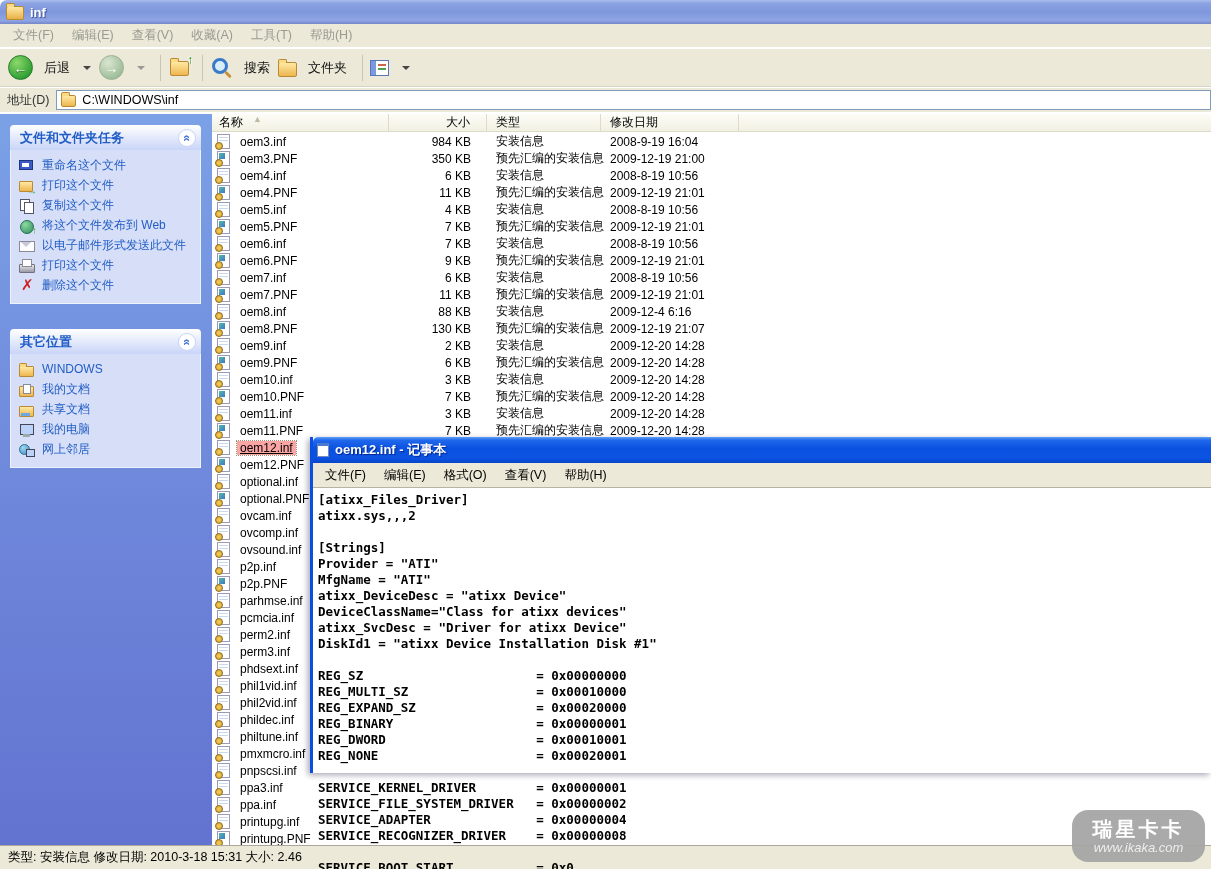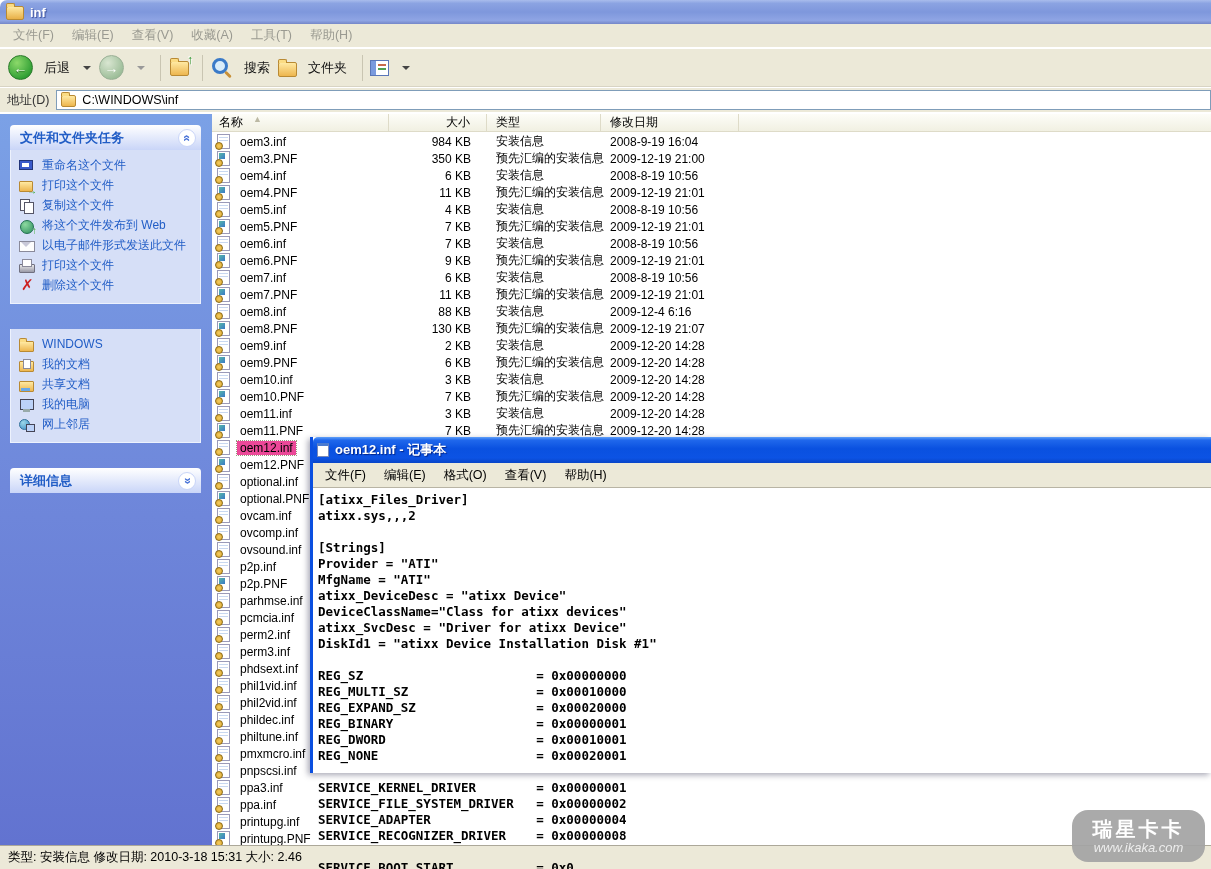--- a/index.html
+++ b/index.html
@@ -115,21 +115,21 @@
   .hname{width:177px;padding-left:7px;}
   .sort{color:#BCB9A4;font-size:9px;margin-left:10px;}
   .hsize{width:98px;justify-content:flex-end;padding-right:16px;}
   .htype{width:114px;padding-left:9px;}
   .hdate{width:138px;padding-left:9px;}
   .hrest{flex:1;border-right:none;}
   .rows{position:absolute;top:19px;left:0;right:0;}
   .file-row{display:flex;height:17px;align-items:center;font-size:12px;color:#000;}
   .cname{width:177px;display:flex;align-items:center;padding-left:5px;box-sizing:border-box;flex:none;}
   .fname{padding:0 3px;white-space:nowrap;}
-  .file-row.selected .fname{background:#ec4899;outline:1px dotted #97947C;}
+  .file-row.selected .fname{background:#fca5a5;outline:1px dotted #97947C;text-decoration:underline;}
   .csize{width:98px;text-align:right;padding-right:16px;box-sizing:border-box;flex:none;white-space:nowrap;}
   .ctype{width:114px;padding-left:9px;box-sizing:border-box;flex:none;white-space:nowrap;}
   .cdate{padding-left:9px;white-space:nowrap;}
   .ficon{display:inline-block;width:11px;height:13px;background:#fff;border:1px solid #9A9AB8;
       position:relative;margin-right:7px;flex:none;}
   .ficon::after{content:"";position:absolute;left:-3px;bottom:-2px;width:6px;height:6px;border-radius:50%;
       background:radial-gradient(circle,#F4CF62,#D9A02B);border:1px solid #8A6A14;}
   .inf-file-icon::before{content:"";position:absolute;top:2px;left:1px;right:1px;height:4px;
       background:repeating-linear-gradient(180deg,#C8D8F0 0 1px,transparent 1px 3px);}
   .pnf-file-icon::before{content:"";position:absolute;top:1px;left:1px;width:6px;height:6px;
@@ -263,20 +263,26 @@
               </div>
 
               <div class="task-item">
                 <span class="ticon delete-icon"></span>
                 <span class="task-label">删除这个文件</span>
               </div>
             </div>
         </div>
 
         <div class="panel">
+          <div class="panel-header">
+            <span class="panel-title">其它位置</span>
+            <span class="chevbtn">
+                <span class="chev up">«</span>
+              </span>
+          </div>
           <div class="panel-body">
 
               <div class="task-item">
                 <span class="ticon folder-icon"></span>
                 <span class="task-label">WINDOWS</span>
               </div>
 
               <div class="task-item">
                 <span class="ticon my-documents-icon"></span>
                 <span class="task-label">我的文档</span>
@@ -292,28 +298,20 @@
                 <span class="task-label">我的电脑</span>
               </div>
 
               <div class="task-item">
                 <span class="ticon network-icon"></span>
                 <span class="task-label">网上邻居</span>
               </div>
             </div>
         </div>
 
-        <div class="panel">
-          <div class="panel-header">
-            <span class="panel-title">详细信息</span>
-            <span class="chevbtn">
-                <span class="chev down">«</span>
-              </span>
-          </div>
-        </div>
       </div>
 
       <div class="filelist">
         <div class="lheader">
           <span class="hcell hname">
             <span>名称</span>
             <span class="sort">▲</span>
           </span>
           <span class="hcell hsize">大小</span>
           <span class="hcell htype">类型</span>

